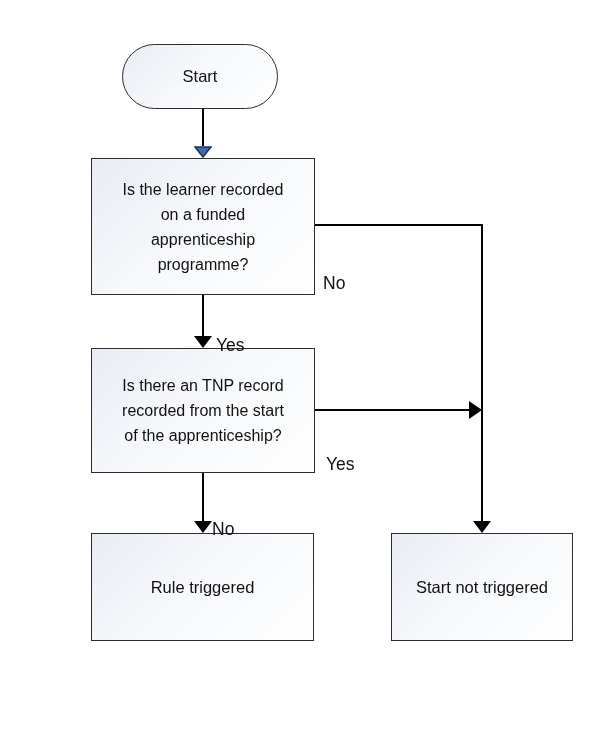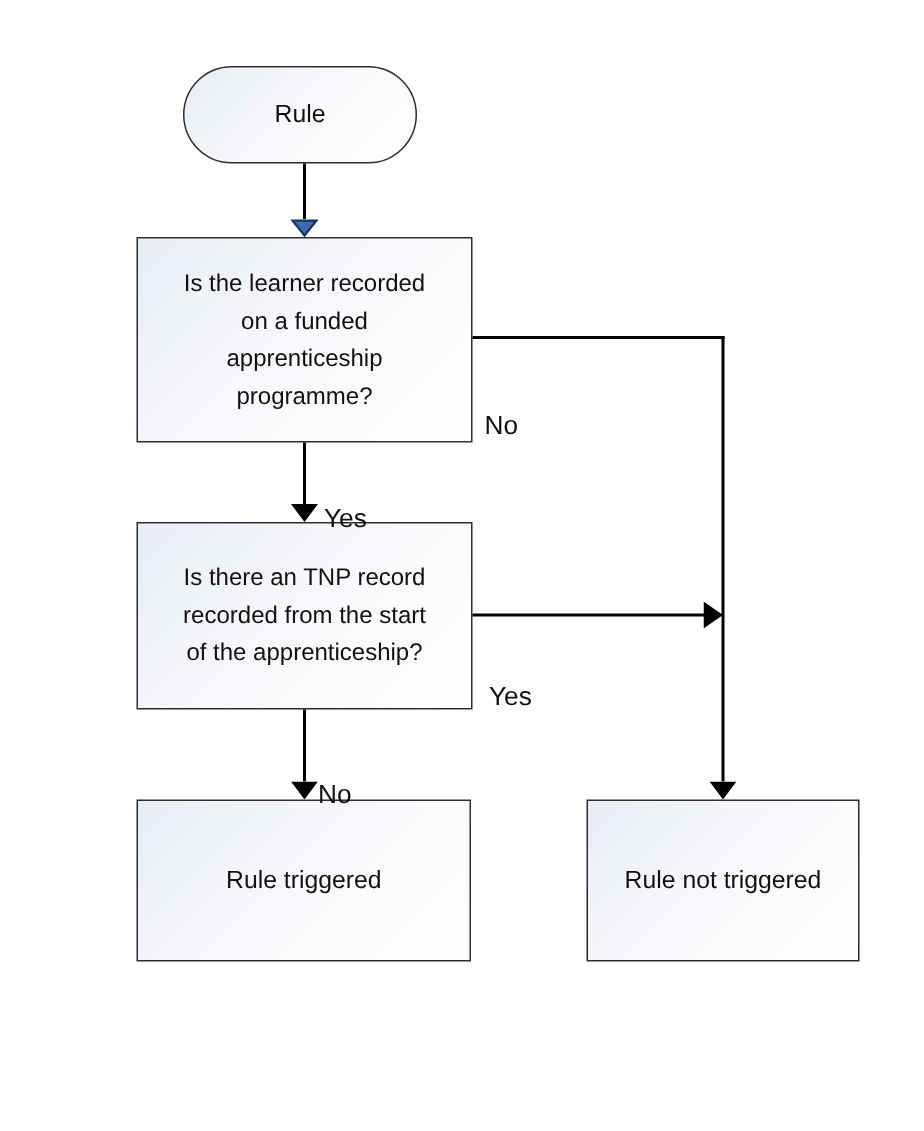--- a/index.html
+++ b/index.html
@@ -55,34 +55,34 @@
     color: var(--text, #111111);
     line-height: 20px;
     margin-top: 39px;
   }
 </style>
 </head>
 <body>
 
 <div class="canvas">
 
-  <div class="node stadium" style="left:122px; top:44px; width:156px; height:65px;">Rule</div>
+  <div class="node stadium" style="left:122px; top:44px; width:156px; height:65px;">Start</div>
 
   <div class="node" style="left:91px; top:348px; width:224px; height:125px;">Is there an TNP record
 recorded from the start
 of the apprenticeship?</div>
 
   <div class="node" style="left:91px; top:158px; width:224px; height:137px;">Is the learner recorded
 on a funded
 apprenticeship
 programme?</div>
 
   <div class="node terminal" style="left:91px; top:533px; width:223px; height:108px;">Rule triggered</div>
 
-  <div class="node terminal" style="left:391px; top:533px; width:182px; height:108px;">Rule not triggered</div>
+  <div class="node terminal" style="left:391px; top:533px; width:182px; height:108px;">Start not triggered</div>
 
   <div class="vline" style="left:202px; top:109px; height:37px;"></div>
   <svg class="arrowhead blue" style="left:194px; top:146px;" width="18" height="12" viewBox="0 0 18 12">
     <polygon points="1,1 17,1 9,11"></polygon>
   </svg>
 
   <div class="hline" style="left:315px; top:224px; width:168px;"></div>
   <div class="vline" style="left:481px; top:224px; height:297px;"></div>
   <svg class="arrowhead black" style="left:473px; top:521px;" width="18" height="12" viewBox="0 0 18 12">
     <polygon points="0,0 18,0 9,12"></polygon>

